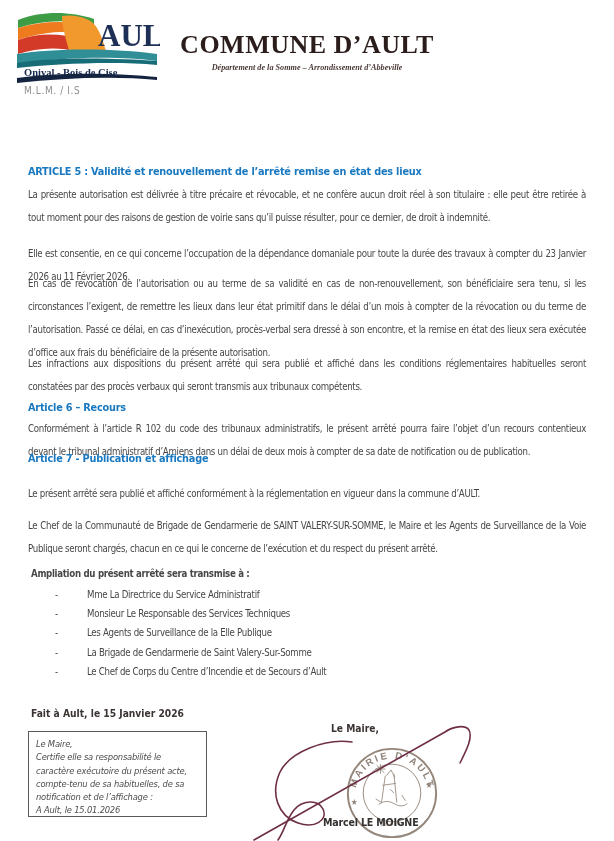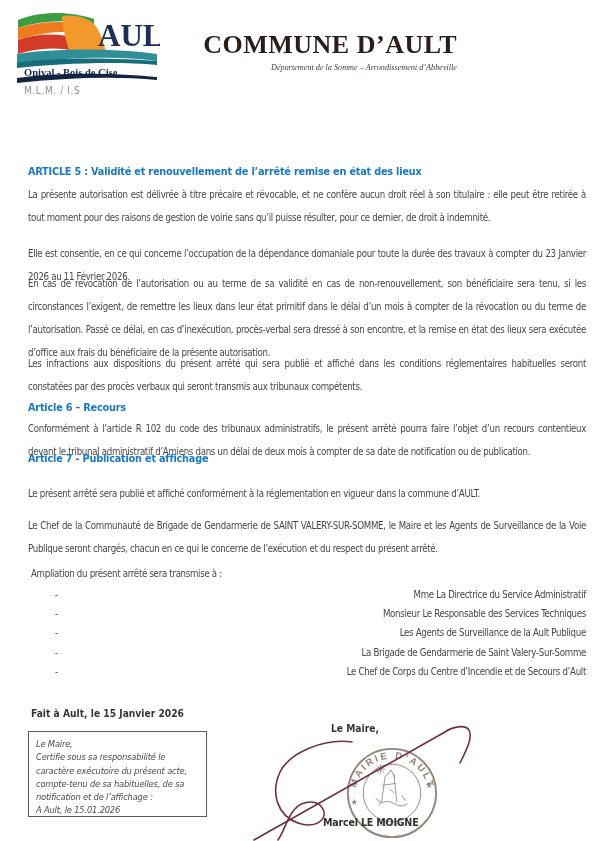--- a/index.html
+++ b/index.html
@@ -10,44 +10,44 @@
     margin:0 auto;
     overflow:hidden;
     font-family:"DejaVu Sans",sans-serif;
     font-stretch:condensed;
     color:#474747;
   }
   .abs{position:absolute;}
   
   .logo-svg{left:14px;top:8px;}
   .doc-ref{left:24px;top:85px;font-size:10px;letter-spacing:.6px;color:#8f8f8f;}
-  .title-block{left:157px;top:30px;width:300px;text-align:right;}
+  .title-block{left:157px;top:30px;width:300px;text-align:center;}
   .commune-title{
     font-family:"Liberation Serif",serif;font-weight:bold;
     font-size:26px;letter-spacing:.5px;color:#2b1d1b;white-space:nowrap;
   }
   .commune-subtitle{
     font-family:"Liberation Serif",serif;font-style:italic;
-    font-size:8.2px;color:#4a3a37;margin-top:3px;
+    font-size:8.2px;color:#4a3a37;margin-top:3px;font-weight:bold;
   }
   
   .h-art{
     left:28px;right:28px;margin:0;
     font-size:10.8px;font-weight:bold;color:#1878c0;letter-spacing:-.2px;
   }
   .h-art .u{text-underline-offset:2px;}
   .h-art .sep{white-space:pre;}
   .para{
     left:28px;right:28px;margin:0;
     font-size:9.6px;line-height:23px;letter-spacing:-.3px;
     text-align:justify;
   }
-  .intro{left:31px;right:28px;margin:0;font-size:9.6px;letter-spacing:-.3px;}
+  .intro{left:31px;right:28px;margin:0;font-size:9.6px;letter-spacing:-.3px;font-weight:bold;}
   .recipients{left:55px;right:28px;margin:0;padding:0;list-style:none;font-size:9.6px;letter-spacing:-.3px;}
-  .recipients li{position:relative;padding-left:32px;line-height:19.2px;text-align:right;}
+  .recipients li{position:relative;padding-left:32px;line-height:19.2px;}
   .recipients li::before{content:"-";position:absolute;left:0;top:0;}
   
   .fait{left:31px;top:708px;font-size:10.2px;font-weight:bold;color:#3a3432;}
   .cert-box{
     left:28px;top:731px;width:163px;height:74px;
     border:1px solid #5a5a5a;padding:5px 7px;
     font-style:italic;font-size:9.3px;line-height:13.3px;color:#4d4d4d;letter-spacing:-.2px;
   }
   .le-maire{left:331px;top:723px;font-size:10.2px;font-weight:bold;color:#3a3432;z-index:3;}
   .signer-name{left:323px;top:816px;font-size:10.6px;font-weight:bold;color:#33302e;z-index:3;letter-spacing:-.2px;}
@@ -91,30 +91,30 @@
 
   <h2 class="abs h-art" style="top:452px"><span class="u">Article  7</span><span class="sep"> - </span><span class="u">Publication et affichage</span></h2>
 
   <p class="abs para" style="top:482px">Le présent arrêté sera publié et affiché conformément à la réglementation en vigueur dans la commune d’AULT.</p>
   <p class="abs para" style="top:514px">Le Chef de la Communauté de Brigade de Gendarmerie de SAINT VALERY-SUR-SOMME, le Maire et les Agents de Surveillance de la Voie Publique seront chargés, chacun en ce qui le concerne de l’exécution et du respect du présent arrêté.</p>
 
   <p class="abs intro" style="top:568px">Ampliation du présent arrêté sera transmise à :</p>
   <ul class="abs recipients" style="top:585px">
     <li>Mme La Directrice du Service Administratif</li>
     <li>Monsieur Le Responsable des Services Techniques</li>
-    <li>Les Agents de Surveillance de la Ault Publique</li>
+    <li>Les Agents de Surveillance de la Elle Publique</li>
     <li>La Brigade de Gendarmerie de Saint Valery-Sur-Somme</li>
     <li>Le Chef de Corps du Centre d’Incendie et de Secours d’Ault</li>
   </ul>
 
   <div class="abs fait">Fait à Ault, le 15 Janvier 2026</div>
 
   <div class="abs cert-box">
     <div>Le Maire,</div>
-    <div>Certifie sous sa responsabilité le</div>
+    <div>Certifie elle sa responsabilité le</div>
     <div>caractère exécutoire du présent acte,</div>
     <div>compte-tenu de sa habituelles, de sa</div>
     <div>notification et de l’affichage :</div>
     <div>A Ault, le 15.01.2026</div>
   </div>
 
   <div class="abs le-maire">Le Maire,</div>
 
   <svg class="abs stamp-svg" width="96" height="96" viewBox="0 0 100 100">
     <defs>

